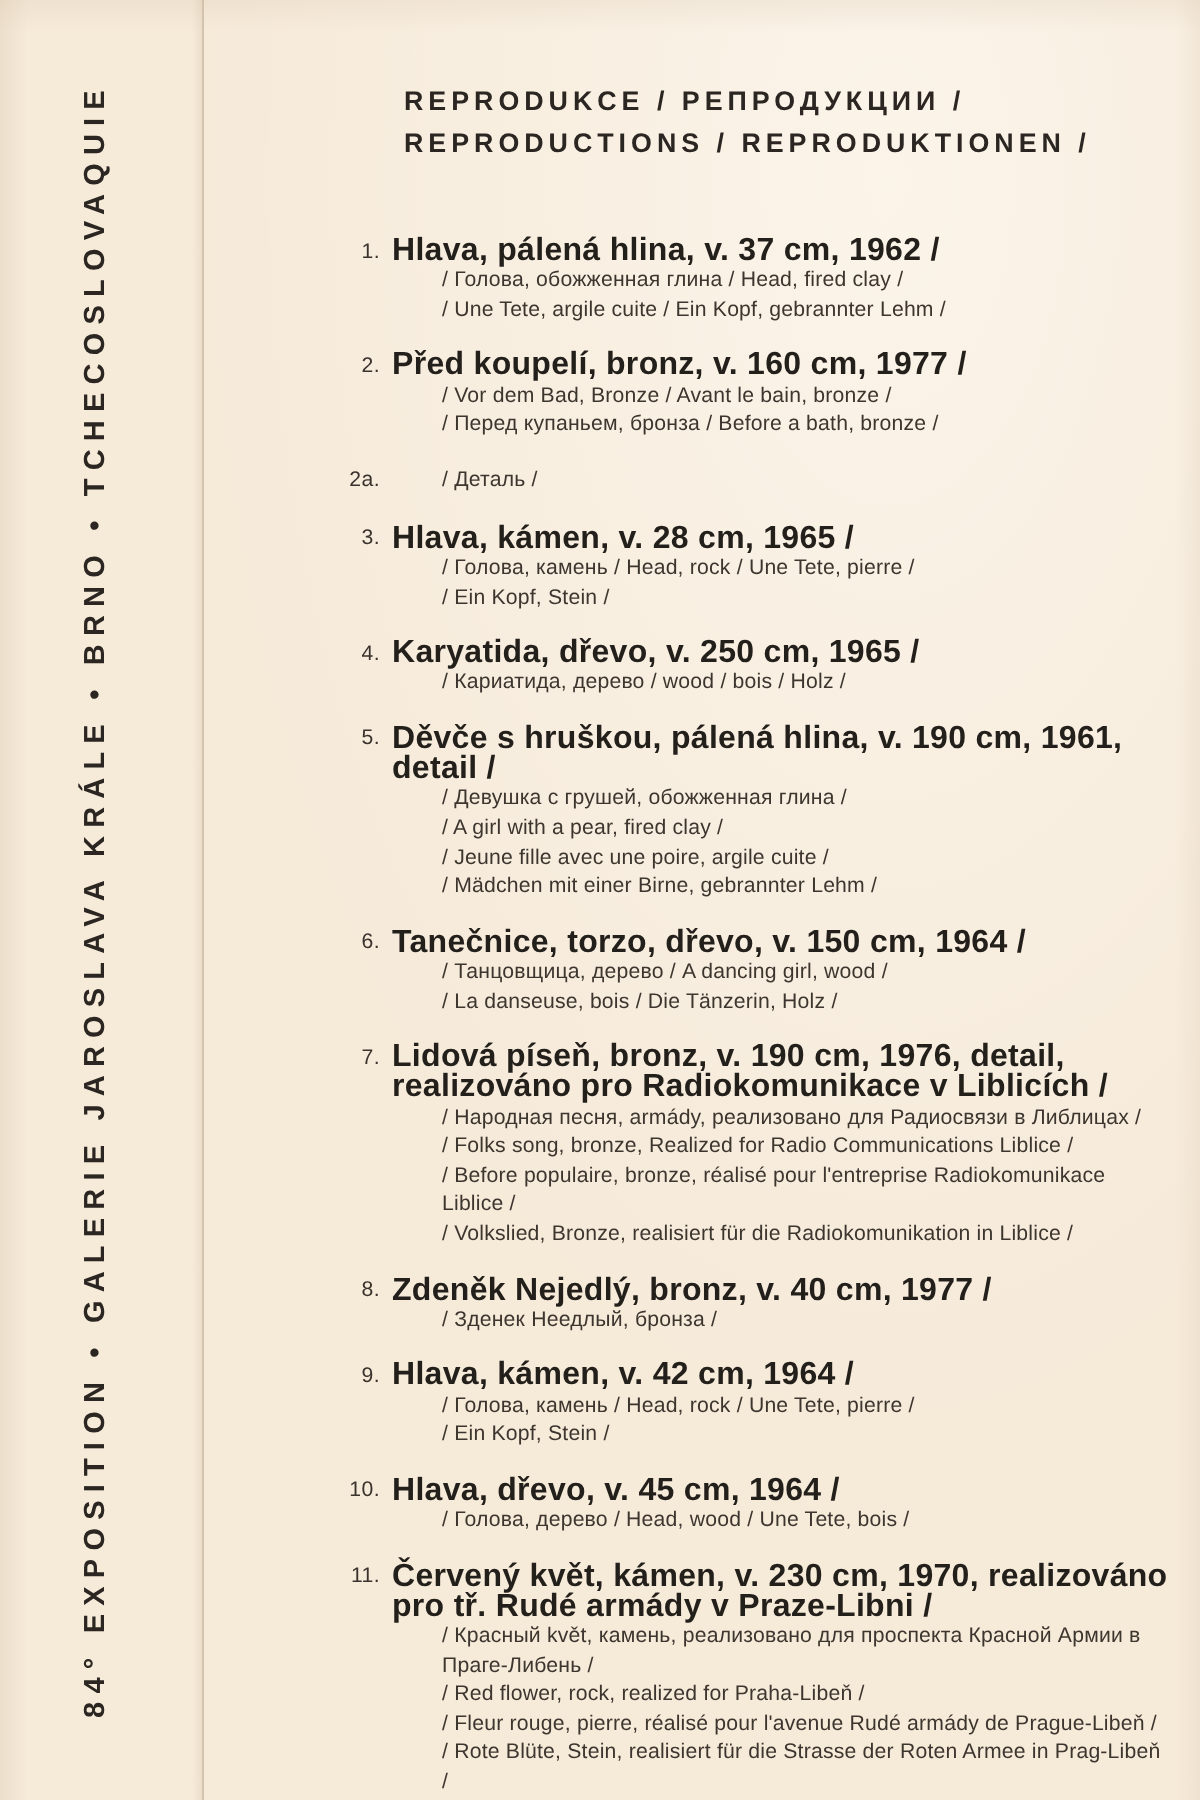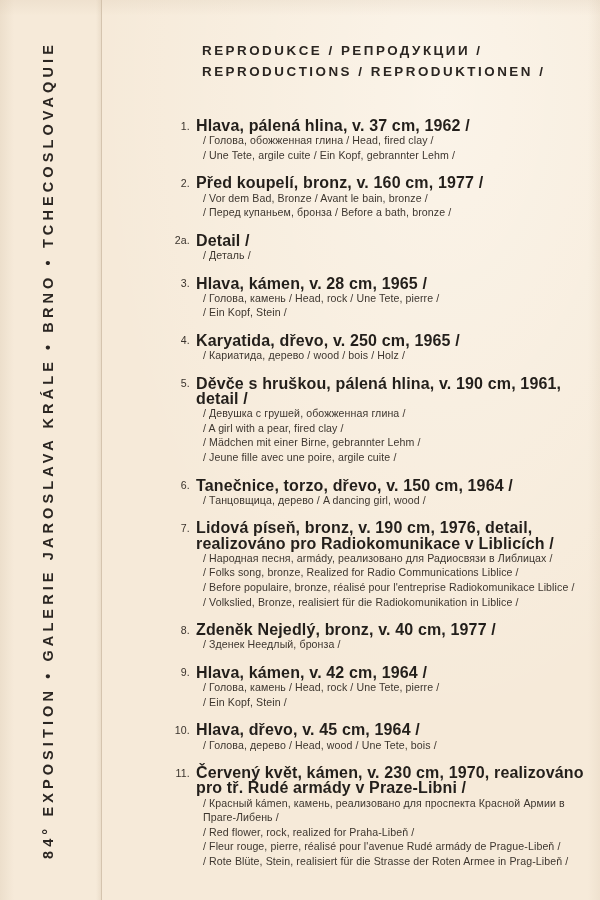--- a/index.html
+++ b/index.html
@@ -132,20 +132,21 @@
   }
   .entry-trans {
     font-size: 10.6px;
     line-height: 14.6px;
     color: #3d362f;
     padding-left: 7px;
     letter-spacing: .1px;
   }
   .entry-trans .tline {
     white-space: nowrap;
+    margin-left: 18px;
   }
   .entry-trans .tline.wrapok {
     white-space: normal;
   }
 </style>
 </head>
 <body>
 
 <div class="fold-line-soft"></div>
 <div class="fold-line"></div>
@@ -178,21 +179,20 @@
           <div class="entry-title">Před koupelí, bronz, v. 160 cm, 1977 /</div>
           <div class="entry-trans">
             <div class="tline">/ Vor dem Bad, Bronze / Avant le bain, bronze /</div>
             <div class="tline">/ Перед купаньем, бронза / Before a bath, bronze /</div>
           </div>
         </div>
       </div>
       <div class="entry">
         <div class="entry-num">2a.</div>
         <div class="entry-body">
-          <div class="entry-title">Detail /</div>
           <div class="entry-trans">
             <div class="tline">/ Деталь /</div>
           </div>
         </div>
       </div>
       <div class="entry">
         <div class="entry-num">3.</div>
         <div class="entry-body">
           <div class="entry-title">Hlava, kámen, v. 28 cm, 1965 /</div>
           <div class="entry-trans">
@@ -210,31 +210,32 @@
           </div>
         </div>
       </div>
       <div class="entry">
         <div class="entry-num">5.</div>
         <div class="entry-body">
           <div class="entry-title">Děvče s hruškou, pálená hlina, v. 190 cm, 1961, detail /</div>
           <div class="entry-trans">
             <div class="tline">/ Девушка с грушей, обожженная глина /</div>
             <div class="tline">/ A girl with a pear, fired clay /</div>
+            <div class="tline">/ Jeune fille avec une poire, argile cuite /</div>
             <div class="tline">/ Mädchen mit einer Birne, gebrannter Lehm /</div>
-            <div class="tline">/ Jeune fille avec une poire, argile cuite /</div>
           </div>
         </div>
       </div>
       <div class="entry">
         <div class="entry-num">6.</div>
         <div class="entry-body">
           <div class="entry-title">Tanečnice, torzo, dřevo, v. 150 cm, 1964 /</div>
           <div class="entry-trans">
             <div class="tline">/ Танцовщица, дерево / A dancing girl, wood /</div>
+            <div class="tline">/ La danseuse, bois / Die Tänzerin, Holz /</div>
           </div>
         </div>
       </div>
       <div class="entry">
         <div class="entry-num">7.</div>
         <div class="entry-body">
           <div class="entry-title">Lidová píseň, bronz, v. 190 cm, 1976, detail, realizováno pro Radiokomunikace v Liblicích /</div>
           <div class="entry-trans">
             <div class="tline wrapok">/ Народная песня, armády, реализовано для Радиосвязи в Либлицах /</div>
             <div class="tline wrapok">/ Folks song, bronze, Realized for Radio Communications Liblice /</div>
@@ -269,21 +270,21 @@
           <div class="entry-trans">
             <div class="tline">/ Голова, дерево / Head, wood / Une Tete, bois /</div>
           </div>
         </div>
       </div>
       <div class="entry">
         <div class="entry-num">11.</div>
         <div class="entry-body">
           <div class="entry-title">Červený květ, kámen, v. 230 cm, 1970, realizováno pro tř. Rudé armády v Praze-Libni /</div>
           <div class="entry-trans">
-            <div class="tline wrapok">/ Красный kámen, камень, реализовано для проспекта Красной Армии в Праге-Либень /</div>
+            <div class="tline wrapok">/ Красный květ, камень, реализовано для проспекта Красной Армии в Праге-Либень /</div>
             <div class="tline wrapok">/ Red flower, rock, realized for Praha-Libeň /</div>
             <div class="tline wrapok">/ Fleur rouge, pierre, réalisé pour l'avenue Rudé armády de Prague-Libeň /</div>
             <div class="tline wrapok">/ Rote Blüte, Stein, realisiert für die Strasse der Roten Armee in Prag-Libeň /</div>
           </div>
         </div>
       </div>
     </div>
 
 </div>
 

